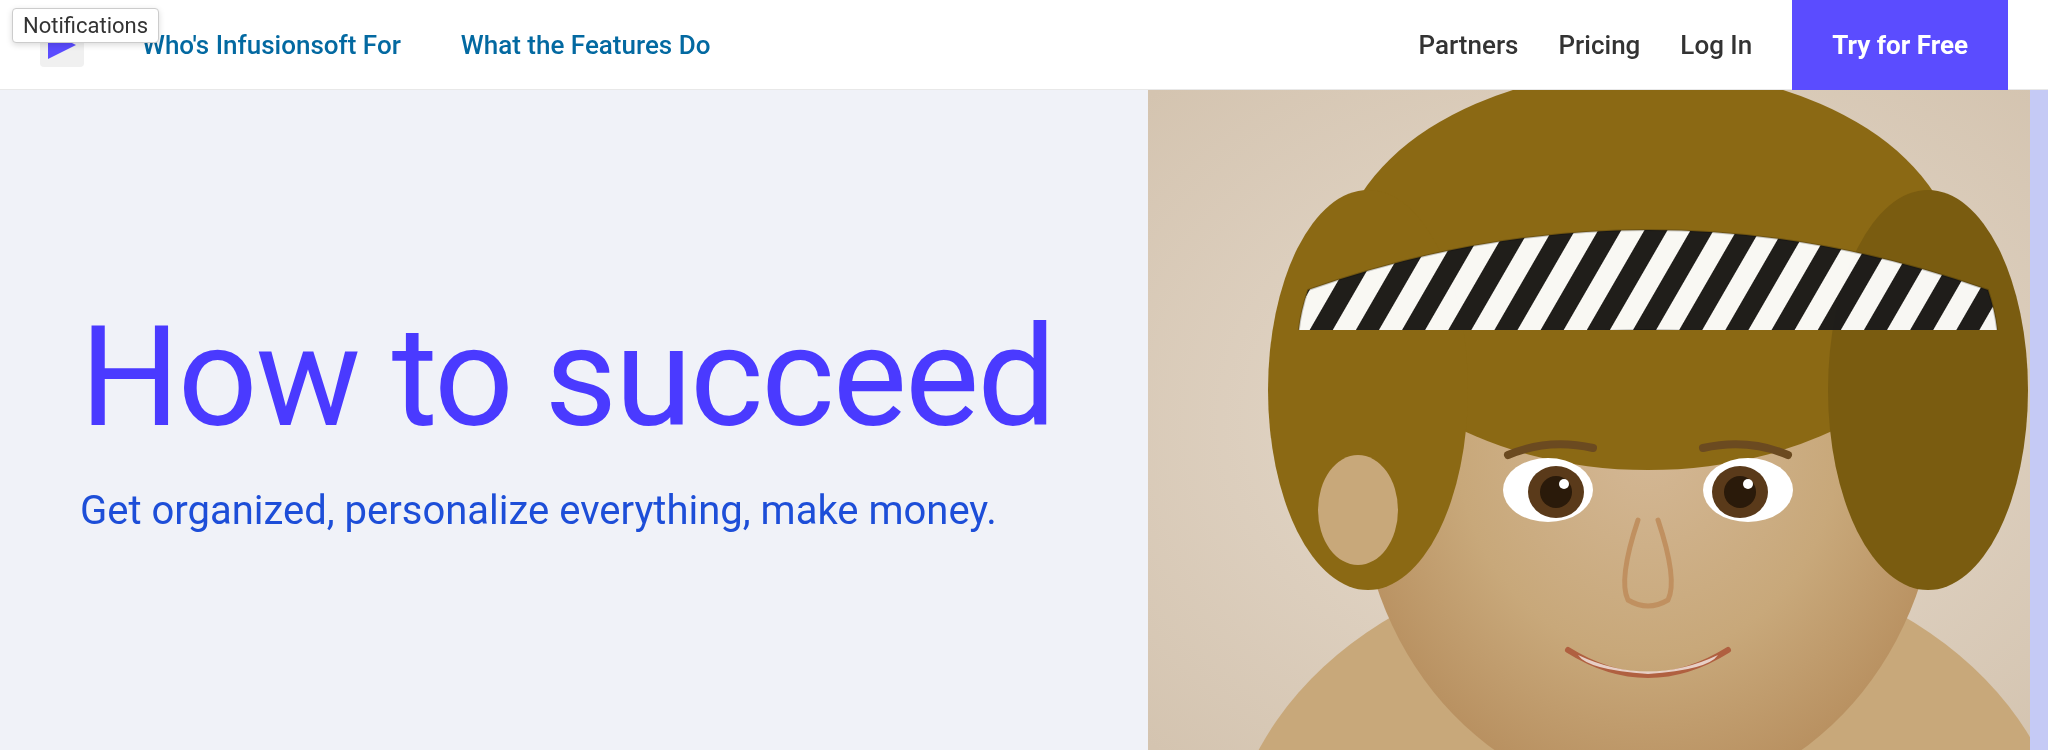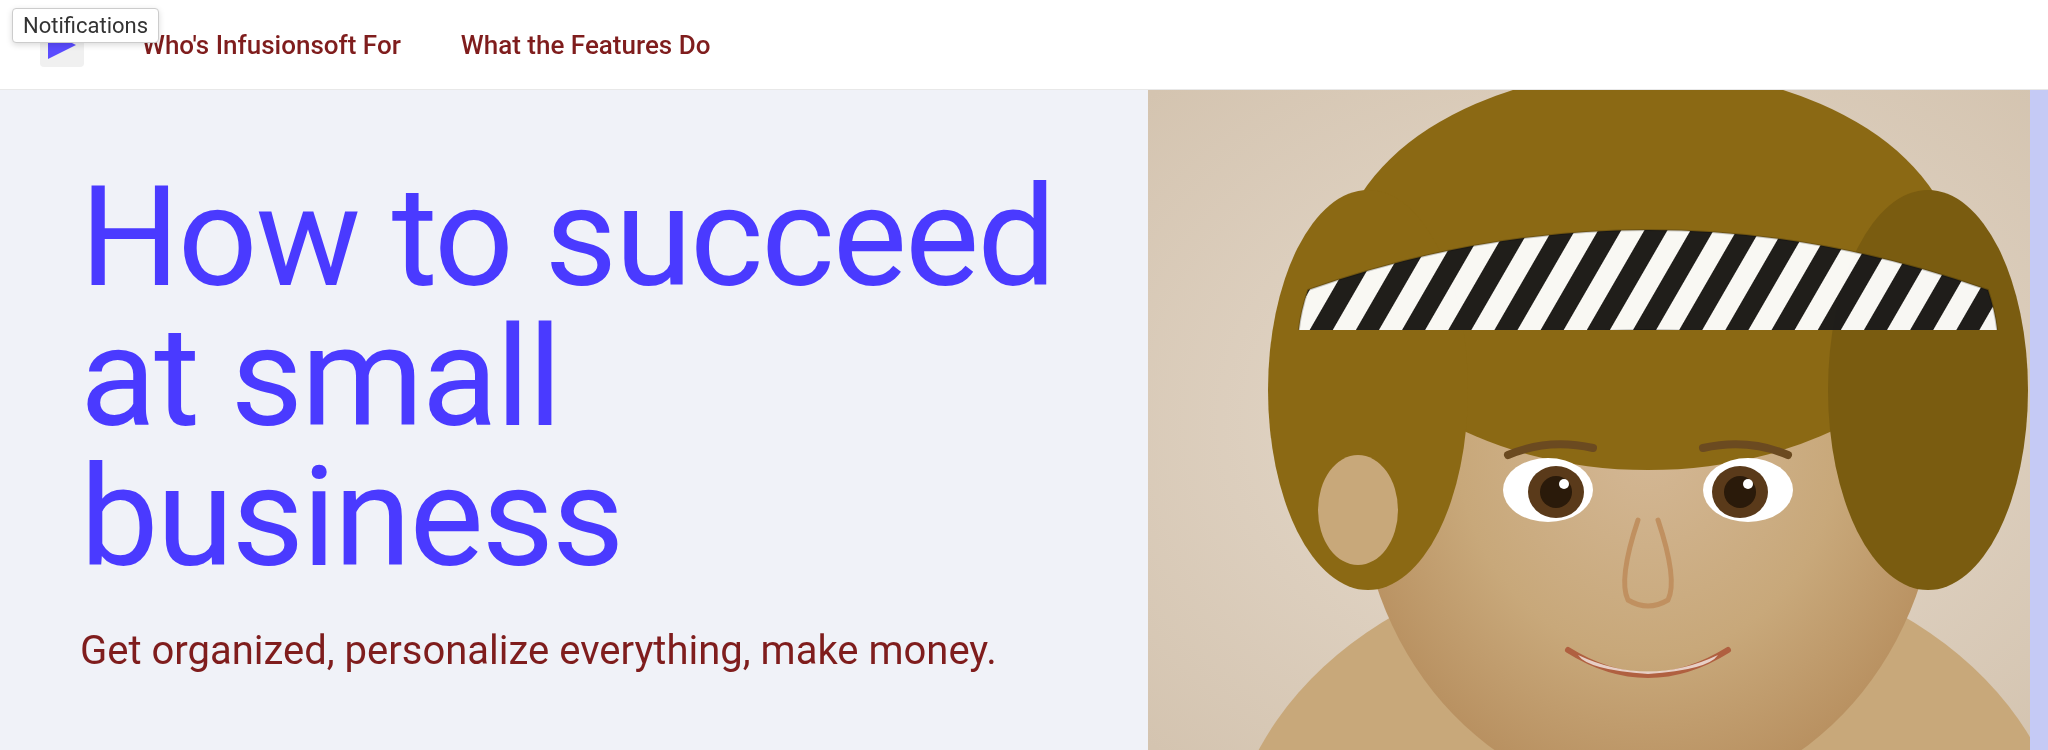--- a/index.html
+++ b/index.html
@@ -61,21 +61,21 @@
       flex: 1;
       gap: 0;
     }
 
     .nav-link {
       padding: 0 30px;
       height: 90px;
       display: flex;
       align-items: center;
       font-size: 26px;
-      color: #7f1d1d;
+      color: #0369a1;
       font-weight: 500;
       cursor: pointer;
       white-space: nowrap;
       text-decoration: none;
     }
 
     .nav-right {
       display: flex;
       align-items: center;
       gap: 40px;
@@ -129,21 +129,21 @@
       font-size: 140px;
       font-weight: 400;
       color: #4a3aff;
       line-height: 1.0;
       margin-bottom: 40px;
       letter-spacing: -2px;
     }
 
     .hero-subheading {
       font-size: 40px;
-      color: #7f1d1d;
+      color: #1d4ed8;
       font-weight: 400;
     }
 
     
     .hero-image {
       position: absolute;
       right: 0;
       top: 0;
       width: 900px;
       height: 660px;
@@ -167,28 +167,41 @@
 
   <div class="nav-links">
     <a class="nav-link" href="#">
       <span>Who's Infusionsoft For</span>
     </a>
     <a class="nav-link" href="#">
       <span>What the Features Do</span>
     </a>
   </div>
 
+  <div class="nav-right">
+    <a class="nav-right-link" href="#">
+      <span>Partners</span>
+    </a>
+    <a class="nav-right-link" href="#">
+      <span>Pricing</span>
+    </a>
+    <a class="nav-right-link" href="#">
+      <span>Log In</span>
+    </a>
+    <a class="try-free-btn" href="#">
+      <span>Try for Free</span>
+    </a>
+  </div>
 </nav>
 
 <section class="hero">
 
   <div class="hero-content">
     <h1 class="hero-heading">
       <span>How to succeed</span><br>
-      <span>at small business</span>
     </h1>
     <p class="hero-subheading">Get organized, personalize everything, make money.</p>
   </div>
 
   <div class="hero-image">
     <svg width="900" height="660" viewBox="0 0 900 660" xmlns="http://www.w3.org/2000/svg">
 
       <defs>
         <radialGradient id="faceGrad" cx="50%" cy="45%" r="55%">
           <stop offset="0%" stop-color="#d4b896"></stop>

